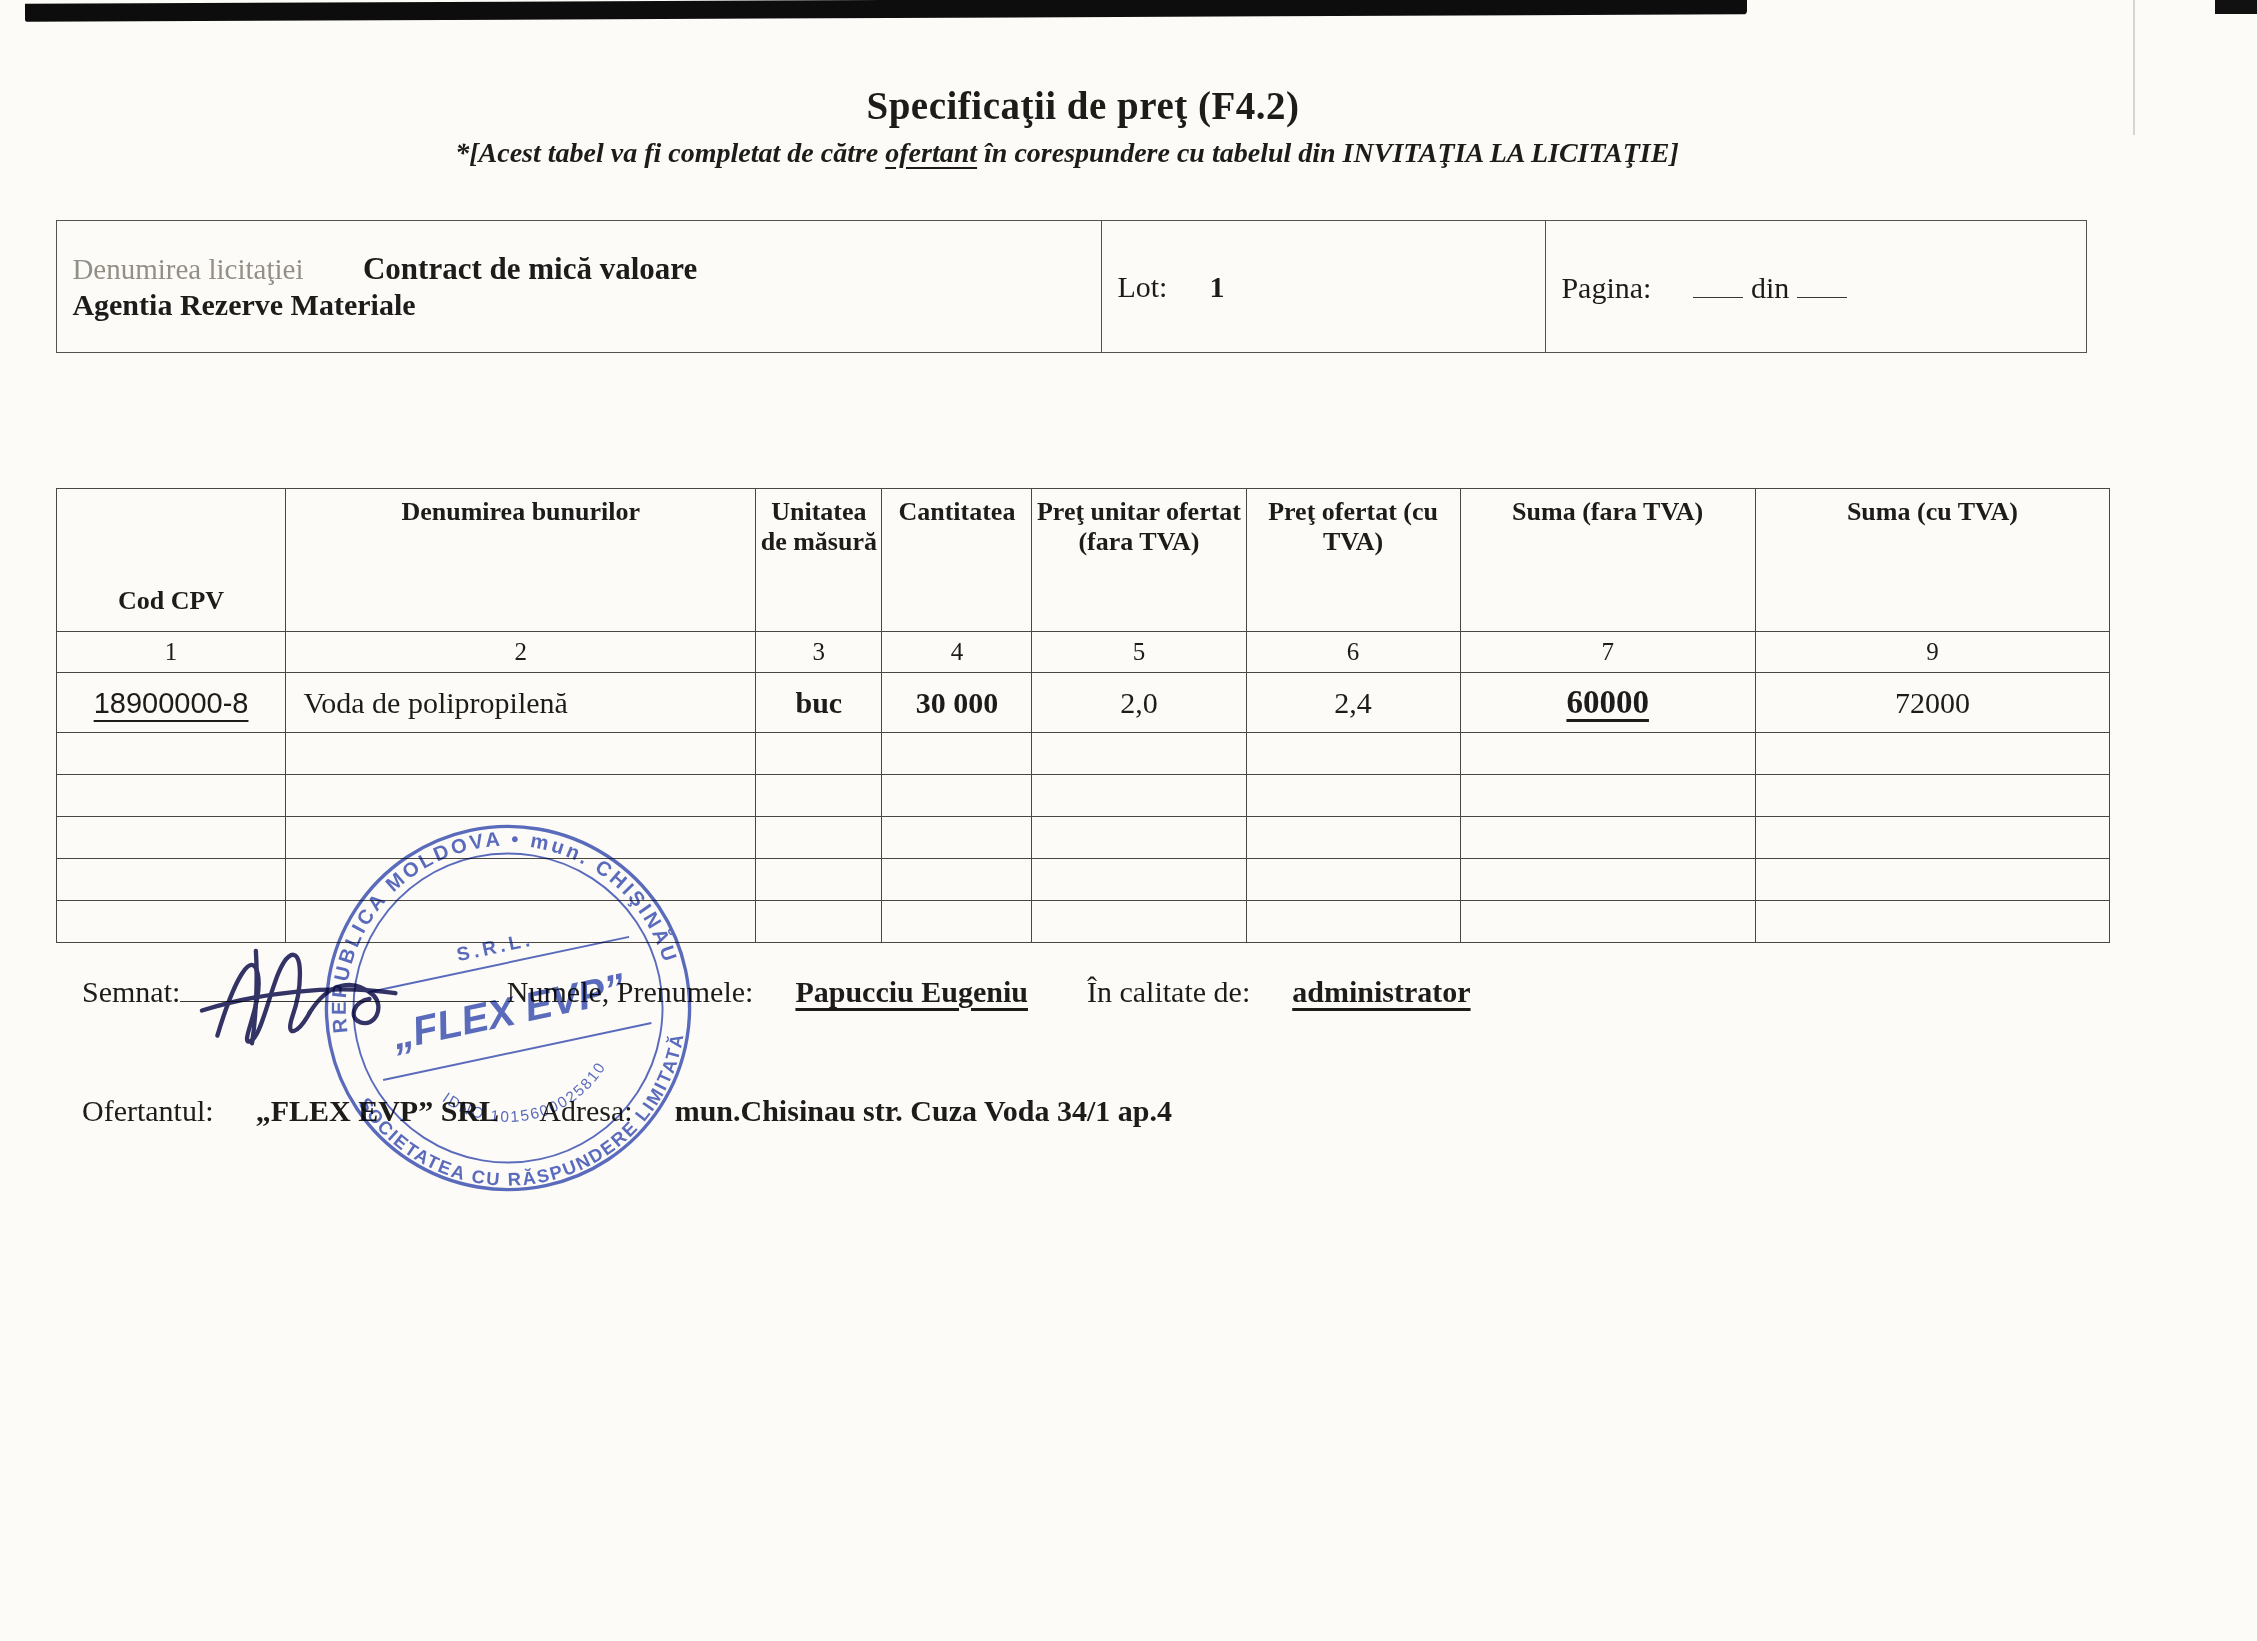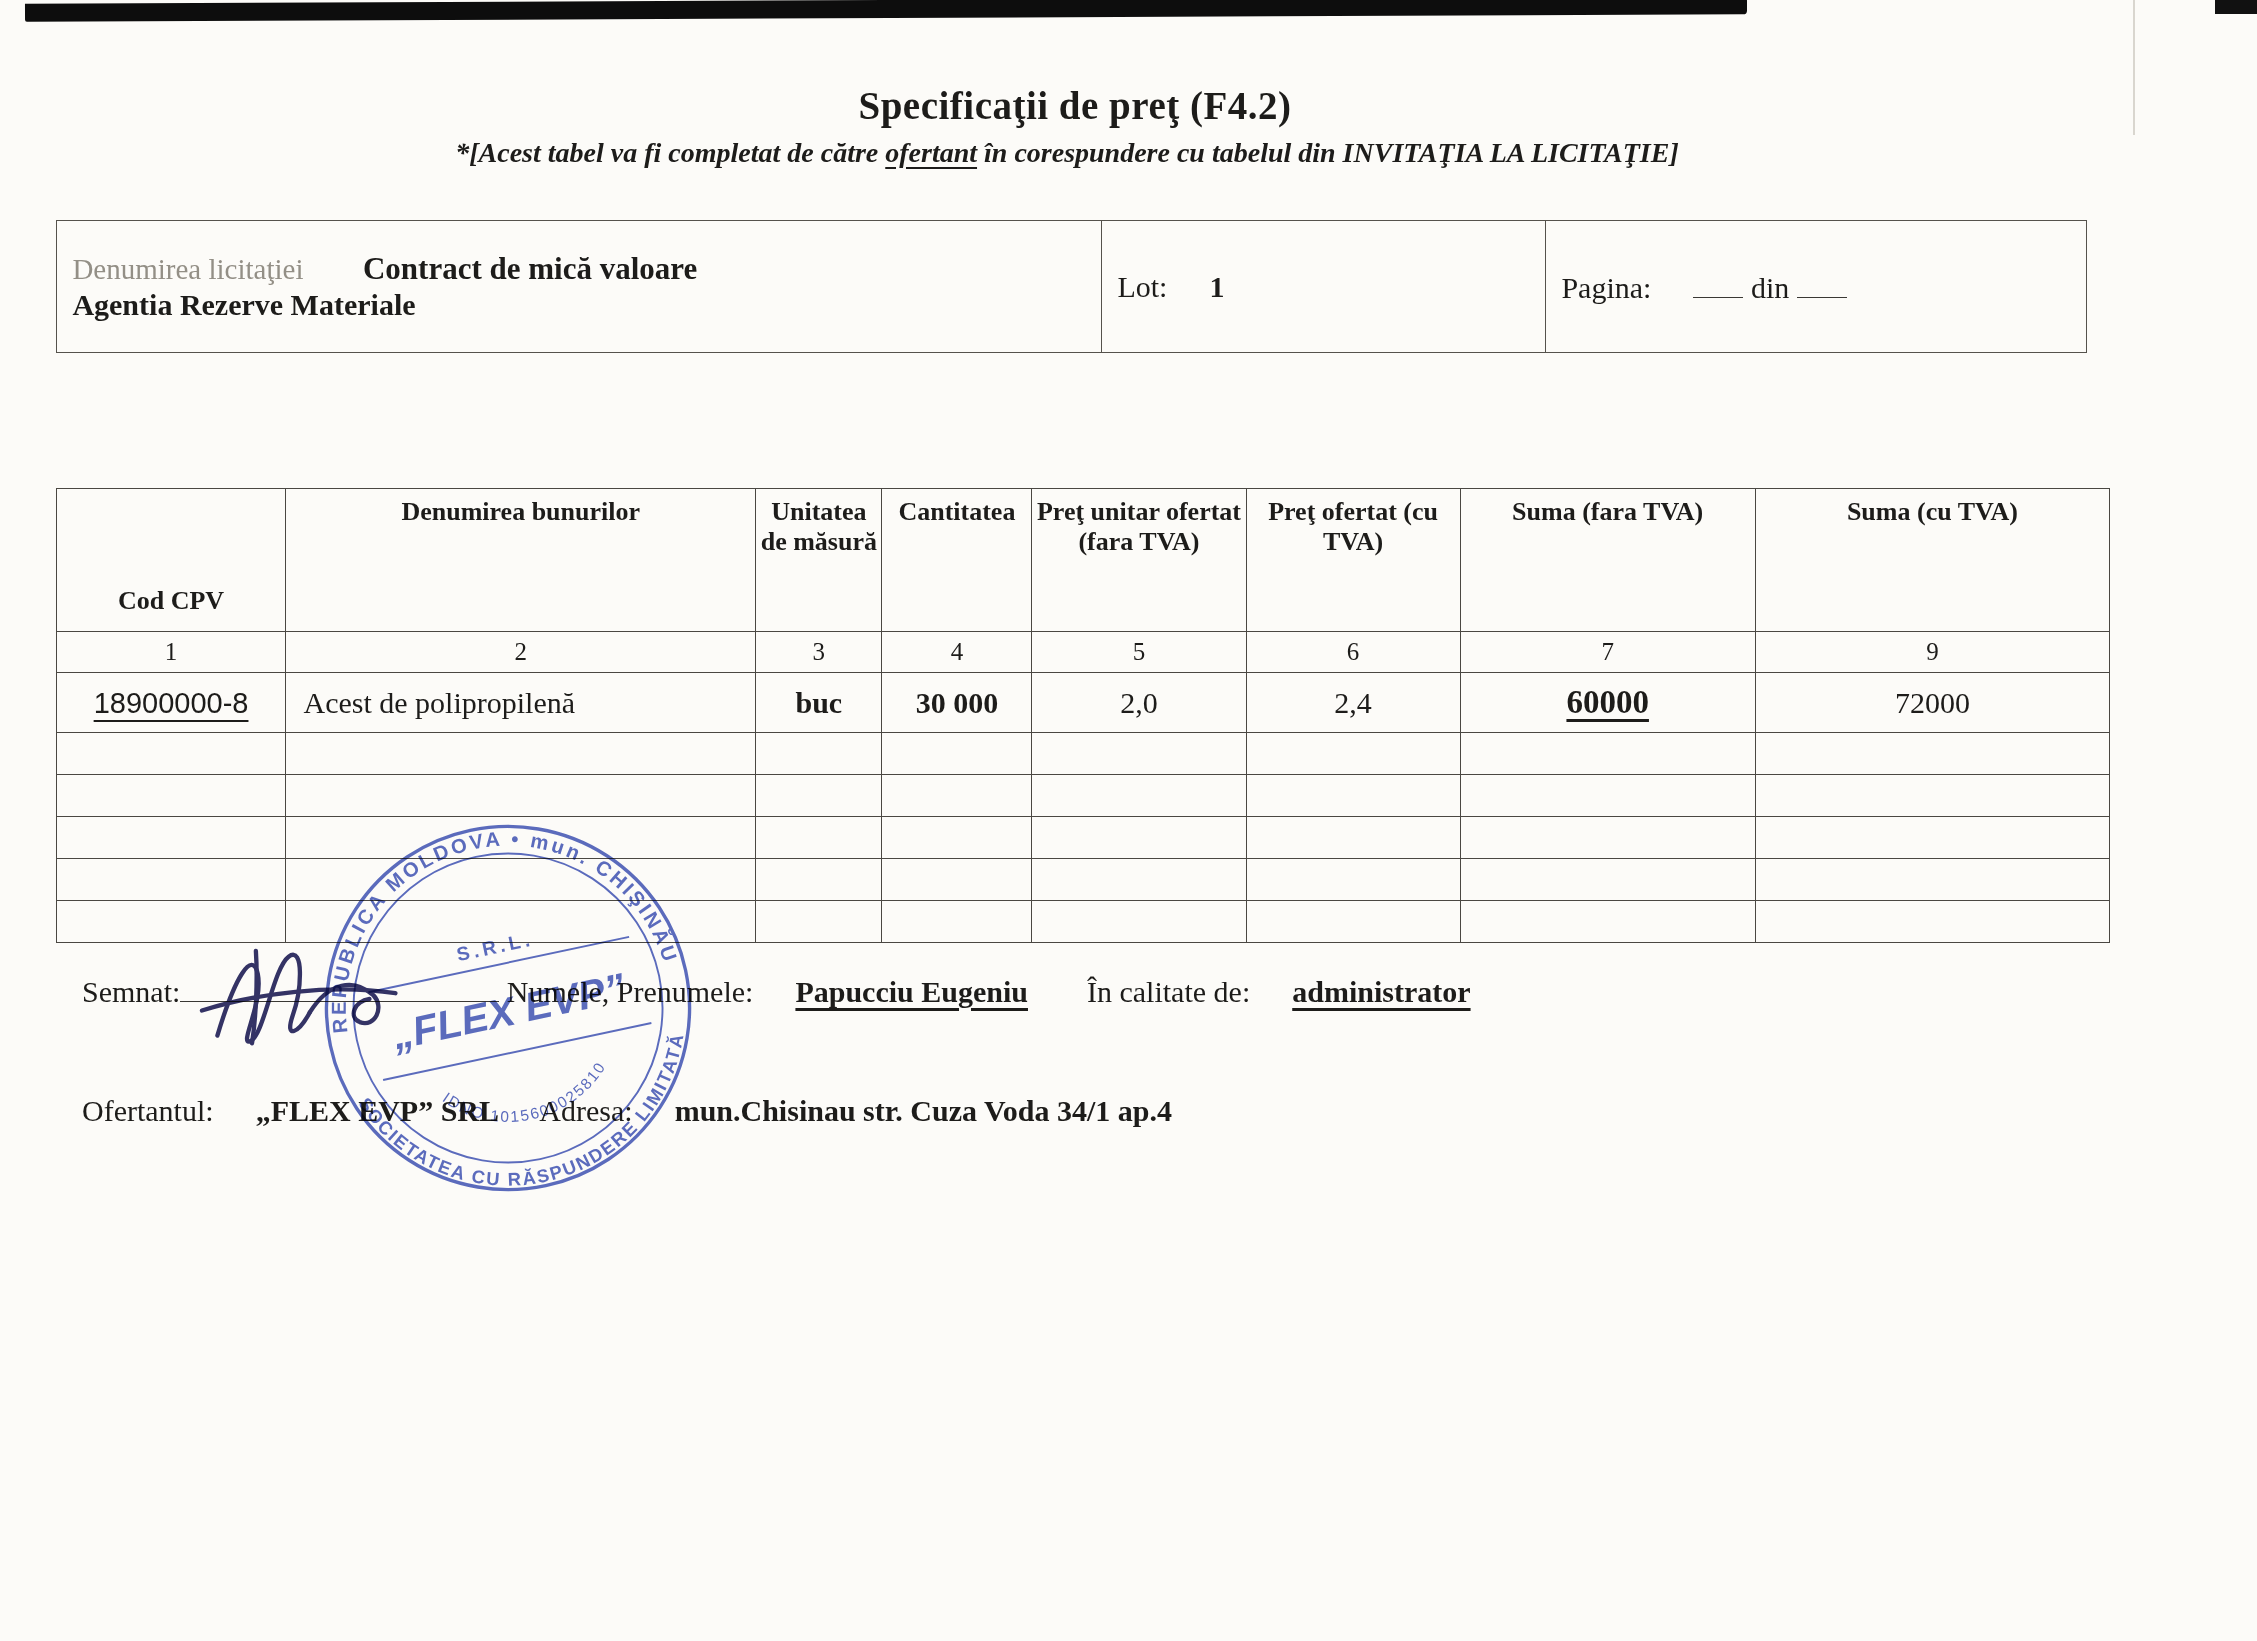--- a/index.html
+++ b/index.html
@@ -8,21 +8,21 @@
     position:relative; width:2257px; height:1641px;
     background:#fcfbf8; overflow:hidden;
     font-family:"Liberation Serif", serif; color:#1d1c1a;
   }
   
   .scan-bar-top { position:absolute; top:0; left:25px; width:1722px; height:18.3px;
     background:#0d0d0d; transform:rotate(-0.25deg); border-radius:0 0 3.9px 1.9px; }
   .scan-corner-tr { position:absolute; top:0; right:0; width:42px; height:13.5px; background:#111; }
   .scan-edge-right { position:absolute; top:0; right:122px; width:1.9px; height:135px; background:#d9d6cf; }
 
-  .doc-title { position:absolute; top:83px; left:8px; width:2134px; text-align:center;
+  .doc-title { position:absolute; top:83px; left:16px; width:2134px; text-align:center;
     font-size:39px; font-weight:bold; letter-spacing:0.5px; }
   .doc-subtitle { position:absolute; top:137px; left:0; width:2134px; text-align:center;
     font-size:28px; font-weight:bold; font-style:italic; }
   .doc-subtitle .u { text-decoration:underline; text-underline-offset:4.8px; }
 
   
   .info-table { position:absolute; left:56px; top:220px; width:2030px;
     border-collapse:collapse; table-layout:fixed; }
   .info-table td { border:1.9px solid #55524c; padding:9.7px 15.4px; vertical-align:middle; font-size:30px; }
   .info-table tr.r1 td { height:68px; }
@@ -139,21 +139,21 @@
       <td>2</td>
       <td>3</td>
       <td>4</td>
       <td>5</td>
       <td>6</td>
       <td>7</td>
       <td>9</td>
     </tr>
     <tr class="data-row">
       <td><span class="cell-cpv">18900000-8</span></td>
-      <td class="cell-den">Acest de polipropilenă</td>
+      <td class="cell-den">Voda de polipropilenă</td>
       <td class="cell-buc">buc</td>
       <td class="cell-cant">30 000</td>
       <td>2,0</td>
       <td>2,4</td>
       <td><span class="cell-suma">60000</span></td>
       <td>72000</td>
     </tr>
     <tr class="empty">
           <td></td>
           <td></td>

